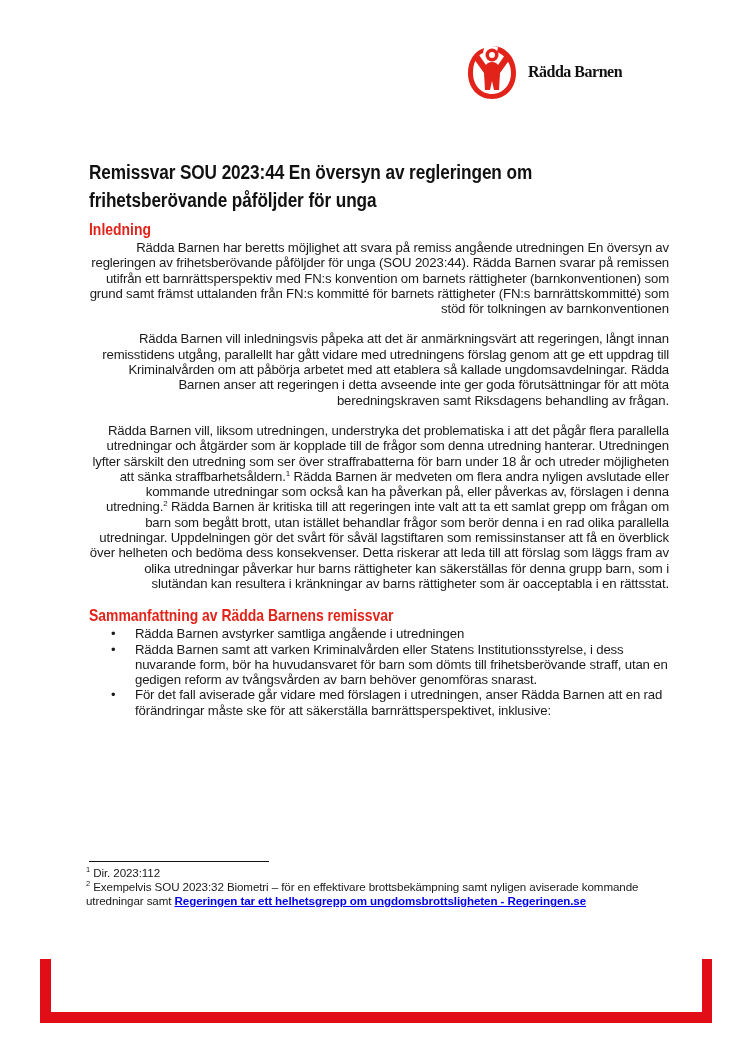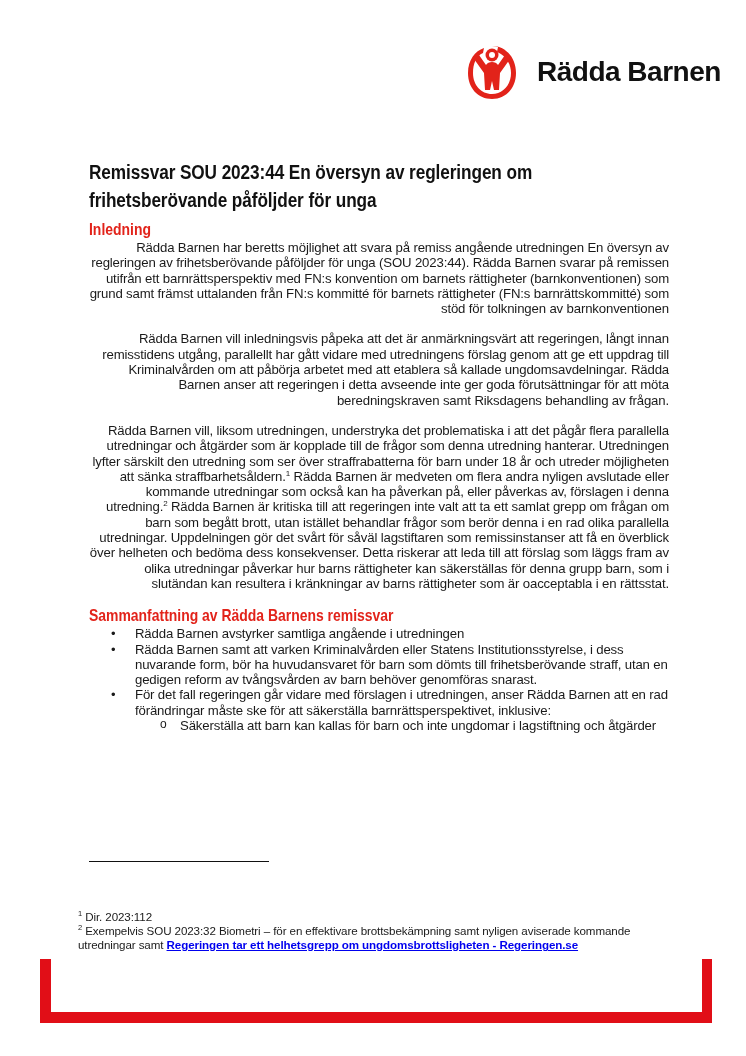--- a/index.html
+++ b/index.html
@@ -1,39 +1,39 @@
 <!DOCTYPE html>
 <html><head>
 <meta charset="utf-8">
 <style>
   * { box-sizing: border-box; margin: 0; padding: 0; }
   html, body { width: 746px; height: 1056px; background: #ffffff; overflow: hidden; }
   body { position: relative; font-family: "Liberation Sans", "DejaVu Sans", sans-serif; color: #1a1a1a; }
 
   .logo { position: absolute; left: 466px; top: 43px; display: flex; align-items: center; }
   .logo svg { width: 52px; height: 58px; display: block; }
-  .logo-text { margin-left: 19px; font-family: Liberation Sans, sans-serif; font-weight: bold; font-size: 28px; letter-spacing: -0.5px; color: #111; }
+  .logo-text { margin-left: 10px; font-family: Liberation Serif, serif; font-weight: bold; font-size: 16px; letter-spacing: -0.5px; color: #111; }
 
   .title { position: absolute; left: 89px; top: 158px; width: 470px; font-family: "Liberation Sans", sans-serif; font-weight: bold; font-size: 20px; line-height: 28px; color: #111; transform: scaleX(0.86); transform-origin: left top; width: 540px; letter-spacing: -0.1px; }
 
   .content { position: absolute; left: 89px; top: 220px; width: 580px; font-size: 13.2px; line-height: 15.3px; color: #1a1a1a; }
   .h2 { font-weight: bold; font-size: 17px; line-height: 20px; color: #e2231a; transform: scaleX(0.82); transform-origin: left top; white-space: nowrap; }
   .para { margin-bottom: 15px; letter-spacing: -0.15px; text-align: right; }
   .para sup { font-size: 8px; vertical-align: super; line-height: 0; }
   .h2-sum { margin-top: 5px; }
 
   ul.bullets { list-style: none; }
   ul.bullets > li { position: relative; padding-left: 46px; letter-spacing: -0.15px; }
   ul.bullets > li::before { content: "•"; position: absolute; left: 22px; top: 0; font-size: 13px; }
   ul.sub { list-style: none; }
   ul.sub > li { position: relative; padding-left: 45px; letter-spacing: -0.15px; }
   ul.sub > li::before { content: "o"; position: absolute; left: 25px; top: -1px; font-size: 12px; }
 
   .fn-rule { position: absolute; left: 89px; top: 861px; width: 180px; height: 1px; background: #111; }
-  .footnotes { position: absolute; left: 78px; top: 866px; width: 580px; font-size: 11.6px; line-height: 14.2px; color: #1a1a1a; letter-spacing: -0.1px; margin-top: 44px; }
+  .footnotes { position: absolute; left: 86px; top: 866px; width: 580px; font-size: 11.6px; line-height: 14.2px; color: #1a1a1a; letter-spacing: -0.1px; }
   .footnotes sup { font-size: 7.5px; vertical-align: super; line-height: 0; }
   .footnotes a { color: #0000ee; text-decoration: underline; font-weight: bold; }
 
   .bracket-left { position: absolute; left: 40px; top: 959px; width: 11px; height: 64px; background: #e10e17; }
   .bracket-right { position: absolute; left: 702px; top: 959px; width: 10px; height: 64px; background: #e10e17; }
   .bracket-bottom { position: absolute; left: 40px; top: 1012px; width: 672px; height: 11px; background: #e10e17; }
 </style>
 </head>
 <body>
 
@@ -55,24 +55,21 @@
   <p class="para">Rädda Barnen vill inledningsvis påpeka att det är anmärkningsvärt att regeringen, långt innan remisstidens utgång, parallellt har gått vidare med utredningens förslag genom att ge ett uppdrag till Kriminalvården om att påbörja arbetet med att etablera så kallade ungdomsavdelningar. Rädda Barnen anser att regeringen i detta avseende inte ger goda förutsättningar för att möta beredningskraven samt Riksdagens behandling av frågan.</p>
   <p class="para">
     <span>Rädda Barnen vill, liksom utredningen, understryka det problematiska i att det pågår flera parallella utredningar och åtgärder som är kopplade till de frågor som denna utredning hanterar. Utredningen lyfter särskilt den utredning som ser över straffrabatterna för barn under 18 år och utreder möjligheten att sänka straffbarhetsåldern.</span><sup>1</sup><span> Rädda Barnen är medveten om flera andra nyligen avslutade eller kommande utredningar som också kan ha påverkan på, eller påverkas av, förslagen i denna utredning.</span><sup>2</sup><span> Rädda Barnen är kritiska till att regeringen inte valt att ta ett samlat grepp om frågan om barn som begått brott, utan istället behandlar frågor som berör denna i en rad olika parallella utredningar. Uppdelningen gör det svårt för såväl lagstiftaren som remissinstanser att få en överblick över helheten och bedöma dess konsekvenser. Detta riskerar att leda till att förslag som läggs fram av olika utredningar påverkar hur barns rättigheter kan säkerställas för denna grupp barn, som i slutändan kan resultera i kränkningar av barns rättigheter som är oacceptabla i en rättsstat.</span>
   </p>
 
   <h2 class="h2 h2-sum">Sammanfattning av Rädda Barnens remissvar</h2>
   <ul class="bullets">
     <li>Rädda Barnen avstyrker samtliga angående i utredningen</li>
     <li>Rädda Barnen samt att varken Kriminalvården eller Statens Institutionsstyrelse, i dess nuvarande form, bör ha huvudansvaret för barn som dömts till frihetsberövande straff, utan en gedigen reform av tvångsvården av barn behöver genomföras snarast.</li>
     <li>
-      <span>För det fall regeringen går vidare med förslagen i utredningen, anser Rädda Barnen att en rad förändringar måste ske för att säkerställa barnrättsperspektivet, inklusive:</span>
-      <ul class="sub">
-        <li>Säkerställa att barn kan kallas för barn och inte ungdomar i lagstiftning och åtgärder</li>
-      </ul>
+      <span>För det fall aviserade går vidare med förslagen i utredningen, anser Rädda Barnen att en rad förändringar måste ske för att säkerställa barnrättsperspektivet, inklusive:</span>
     </li>
   </ul>
 </div>
 
 <div class="fn-rule"></div>
 <div class="footnotes">
   <div>
     <sup>1</sup>
     <span>Dir. 2023:112</span>
   </div>

